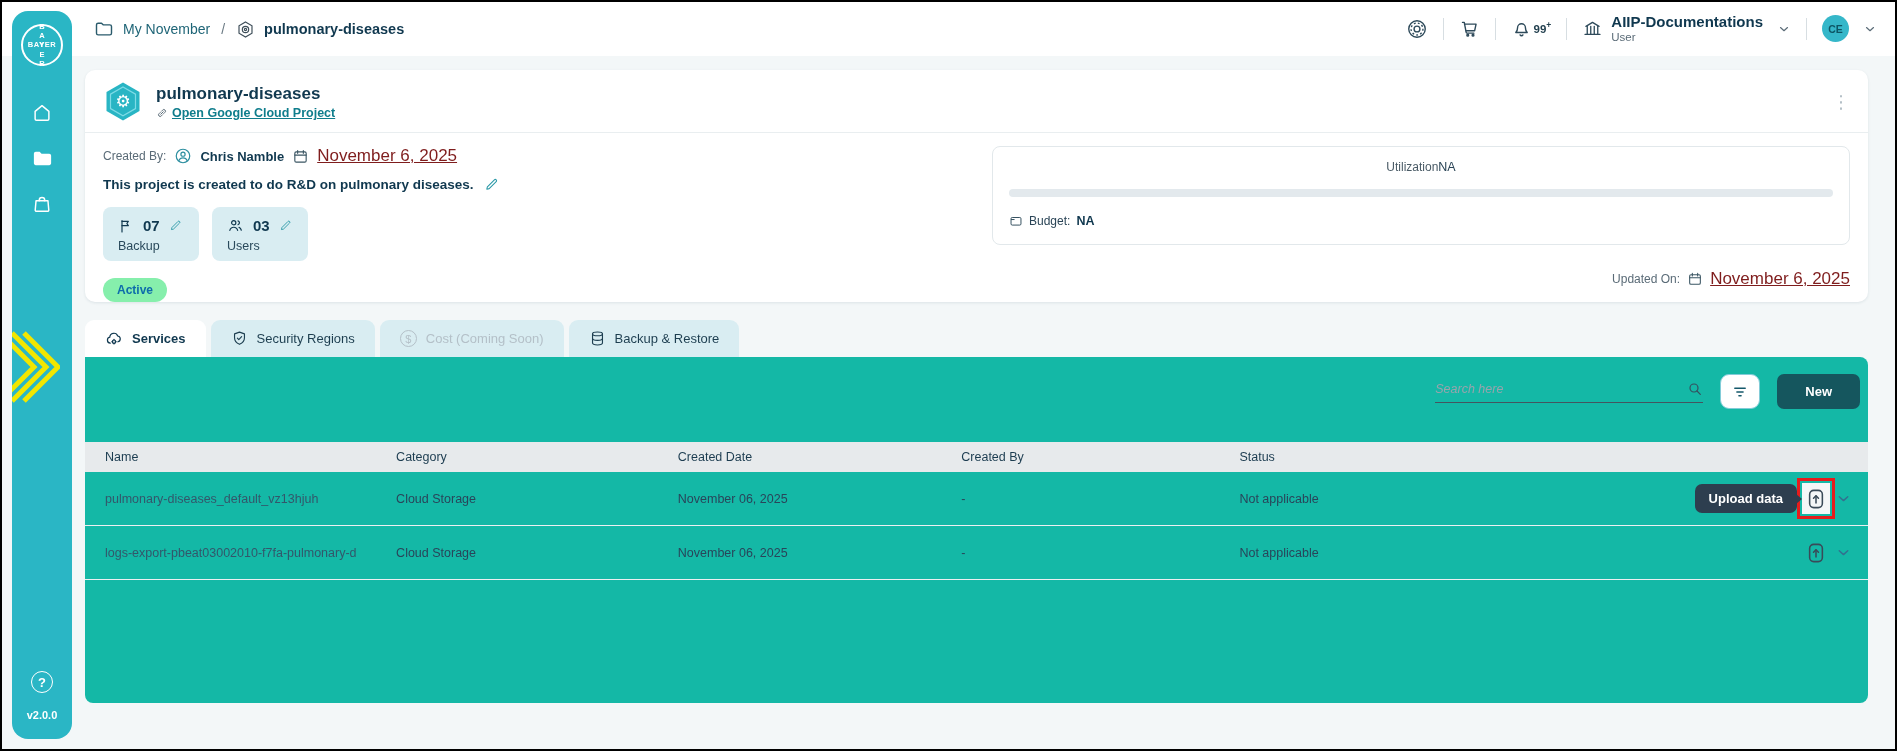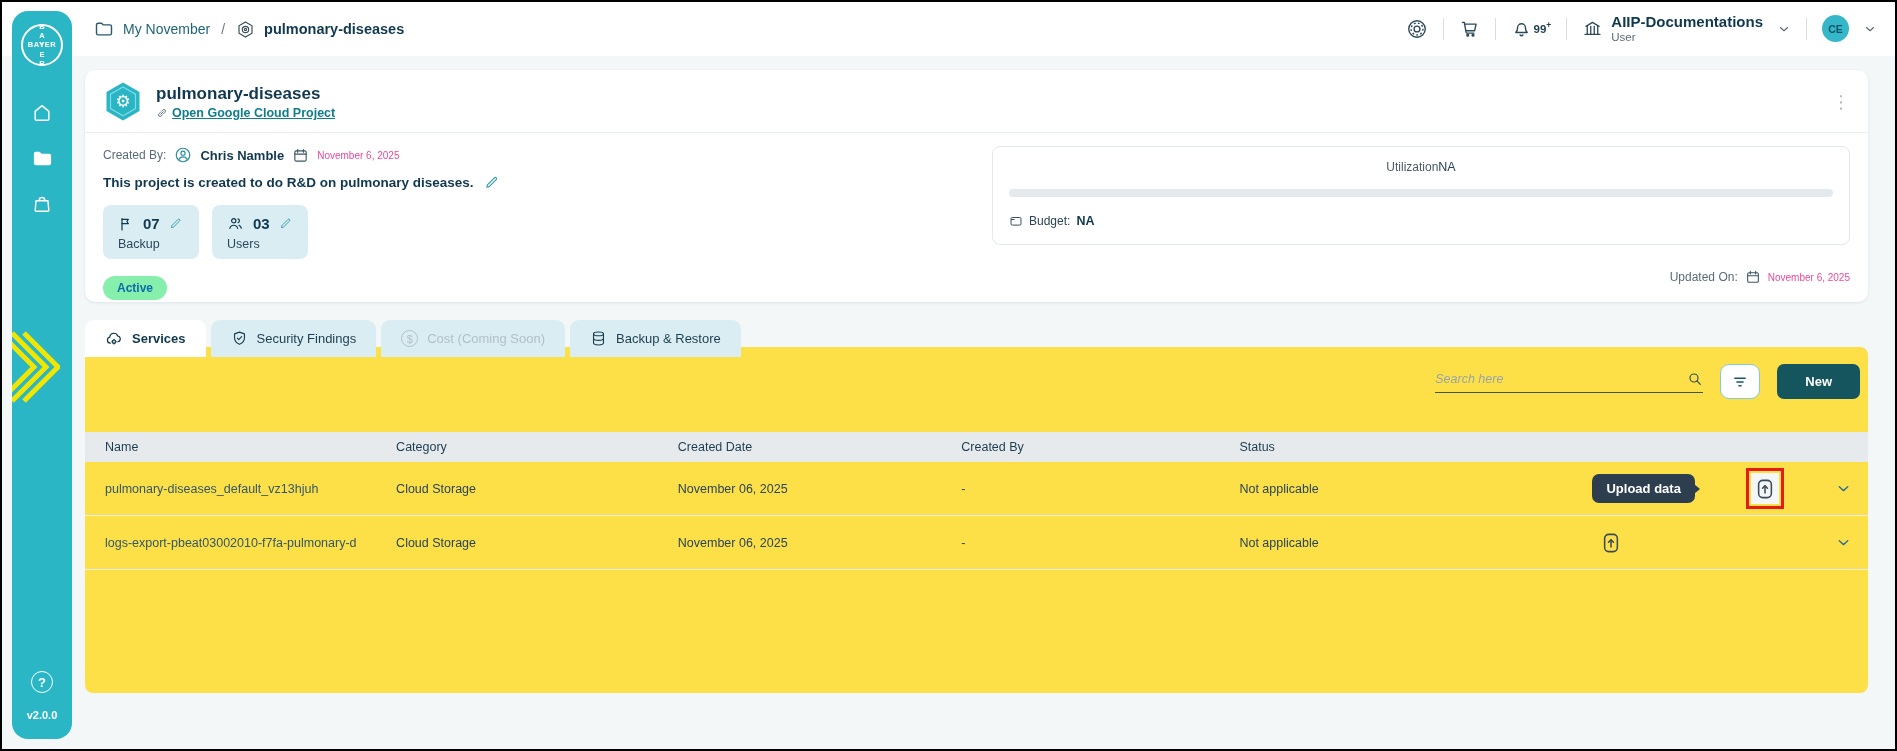--- a/index.html
+++ b/index.html
@@ -72,21 +72,21 @@
   .pc-title { font-size: 17px; font-weight: bold; color: #10384f; line-height: 1.15; }
   .pc-link-row { display: flex; align-items: center; gap: 4px; margin-top: 2px; }
   .pc-link { font-size: 12.5px; color: #0f7d8c; font-weight: bold; text-decoration: underline; cursor: pointer; }
   .kebab { margin-left: auto; color: #b0bcc4; font-size: 18px; cursor: pointer; line-height: 1; }
   .pc-divider { border-top: 1px solid #e9eef0; }
   .pc-body { display: flex; padding: 13px 18px 0; }
   .pc-left { flex: 1; padding-right: 40px; }
   .created-row { display: flex; align-items: center; gap: 8px; margin-bottom: 11px; }
   .muted-label { font-size: 12px; color: #5a6b77; }
   .created-name { font-size: 13px; font-weight: bold; color: #10384f; }
-  .created-date { font-size: 10px; color: #ec4899; }
+  .created-date { font-size: 17px; color: #7f1d1d; text-decoration: underline; }
   .desc-row { display: flex; align-items: center; gap: 10px; margin-bottom: 15px; }
   .desc-text { font-size: 13.5px; font-weight: bold; color: #10384f; }
   .edit-pencil { color: #2d9aa8; cursor: pointer; display: flex; }
   .stats-row { display: flex; gap: 13px; }
   .stat-card { background: #d9edf2; border-radius: 8px; padding: 10px 15px 8px; min-width: 96px; }
   .stat-top { display: flex; align-items: center; gap: 9px; color: #10384f; }
   .stat-value { font-size: 15px; font-weight: bold; }
   .stat-label { font-size: 12.5px; color: #2a4a5c; margin-top: 5px; }
   .status-badge { display: inline-block; margin-top: 17px; background: #86efac; color: #0d6cab;
     font-size: 12px; font-weight: bold; padding: 5px 14px; border-radius: 13px; }
@@ -104,22 +104,22 @@
   
   .tabs { position: absolute; left: 83px; top: 318px; display: flex; gap: 5px; z-index: 3; }
   .tab { height: 37px; display: flex; align-items: center; gap: 9px; padding: 0 20px;
     border-radius: 9px 9px 0 0; background: #d9edf2; font-size: 13px; color: #1d3e50; cursor: pointer; }
   .tab.active { background: #fff; font-weight: bold; color: #10384f; }
   .tab.disabled { color: #b4c0c8; cursor: default; }
   .dollar-circle { width: 17px; height: 17px; border: 1.5px solid currentColor; border-radius: 50%;
     display: flex; align-items: center; justify-content: center; font-size: 11px; }
 
   
-  .panel { position: absolute; left: 83px; right: 27px; top: 345px; height: 346px;
-    background: #fde047; border-radius: 0 8px 8px 8px; }
+  .panel { position: absolute; left: 83px; right: 27px; top: 355px; height: 346px;
+    background: #14b8a6; border-radius: 0 8px 8px 8px; }
   .toolbar { display: flex; align-items: center; justify-content: flex-end; gap: 17px;
     padding: 17px 8px 0 0; }
   .search-wrap { width: 268px; display: flex; align-items: center; border-bottom: 1px solid #44555f;
     padding-bottom: 5px; }
   .search-wrap input { flex: 1; border: 0; outline: 0; font-size: 12.5px; color: #2a4456;
     font-family: "Liberation Sans", sans-serif; background: transparent; }
   .search-wrap input::placeholder { color: #98a4ac; font-style: italic; }
   .search-icon { color: #35505f; }
   .filter-btn { width: 40px; height: 35px; border: 1.6px solid #82ccd8; border-radius: 9px;
     background: #fff; color: #14586b; display: flex; align-items: center; justify-content: center;
@@ -131,21 +131,21 @@
   
   table { width: 100%; border-collapse: collapse; table-layout: fixed; margin-top: 33px; }
   th { background: #e7eaec; font-size: 12.5px; font-weight: normal; color: #1c3c50;
     text-align: left; padding: 8px 8px; }
   th:first-child, td:first-child { padding-left: 20px; }
   td { font-size: 12.5px; color: #29455a; padding: 6px 8px; border-bottom: 1px solid #eceff1;
     height: 42px; vertical-align: middle; }
   .col-name { width: 17%; } .col-cat { width: 15.8%; } .col-date { width: 15.9%; }
   .col-by { width: 15.6%; } .col-status { width: 19.8%; }
   td.name-cell { color: #33576b; }
-  .actions { display: flex; align-items: center; justify-content: space-between; gap: 0; padding-right: 8px; }
+  .actions { display: flex; align-items: center; justify-content: flex-end; gap: 0; padding-right: 8px; }
   .tooltip { position: relative; background: #2d3e4f; color: #fff; font-weight: bold; font-size: 13px;
     padding: 7px 14px; border-radius: 7px; white-space: nowrap; }
   .tooltip::after { content: ""; position: absolute; right: -5px; top: 50%; transform: translateY(-50%);
     border-top: 5px solid transparent; border-bottom: 5px solid transparent; border-left: 6px solid #2d3e4f; }
   .redbox { border: 3px solid #e51c1c; padding: 2px; display: flex; }
   .ghostbox { border: 3px solid transparent; padding: 2px; display: flex; }
   .upload-btn { width: 28px; height: 31px; display: flex; align-items: center; justify-content: center;
     border: 0; background: transparent; color: #3a4a58; cursor: pointer; }
   .upload-btn.hovered { background: #f4f6f7; }
   .row-chev { color: #33708f; cursor: pointer; display: flex; }
@@ -403,21 +403,21 @@
     </span>
     <span>Services</span>
   </div>
   <div class="tab">
     <span>
       <svg width="17" height="17" viewBox="0 0 24 24" fill="none" stroke="currentColor" stroke-width="1.6" stroke-linecap="round" stroke-linejoin="round">
           <path d="M12 3l7 2.5v5.5c0 4.5-3 7.6-7 9.2-4-1.6-7-4.7-7-9.2V5.5z"></path>
           <path d="M9 11.6l2 2 4-4.2"></path>
         </svg>
     </span>
-    <span>Security Findings</span>
+    <span>Security Regions</span>
   </div>
   <div class="tab disabled">
     <span class="dollar-circle">
         <span>$</span>
       </span>
     <span>Cost (Coming Soon)</span>
   </div>
   <div class="tab">
     <span>
       <svg width="17" height="17" viewBox="0 0 24 24" fill="none" stroke="currentColor" stroke-width="1.6" stroke-linecap="round">

